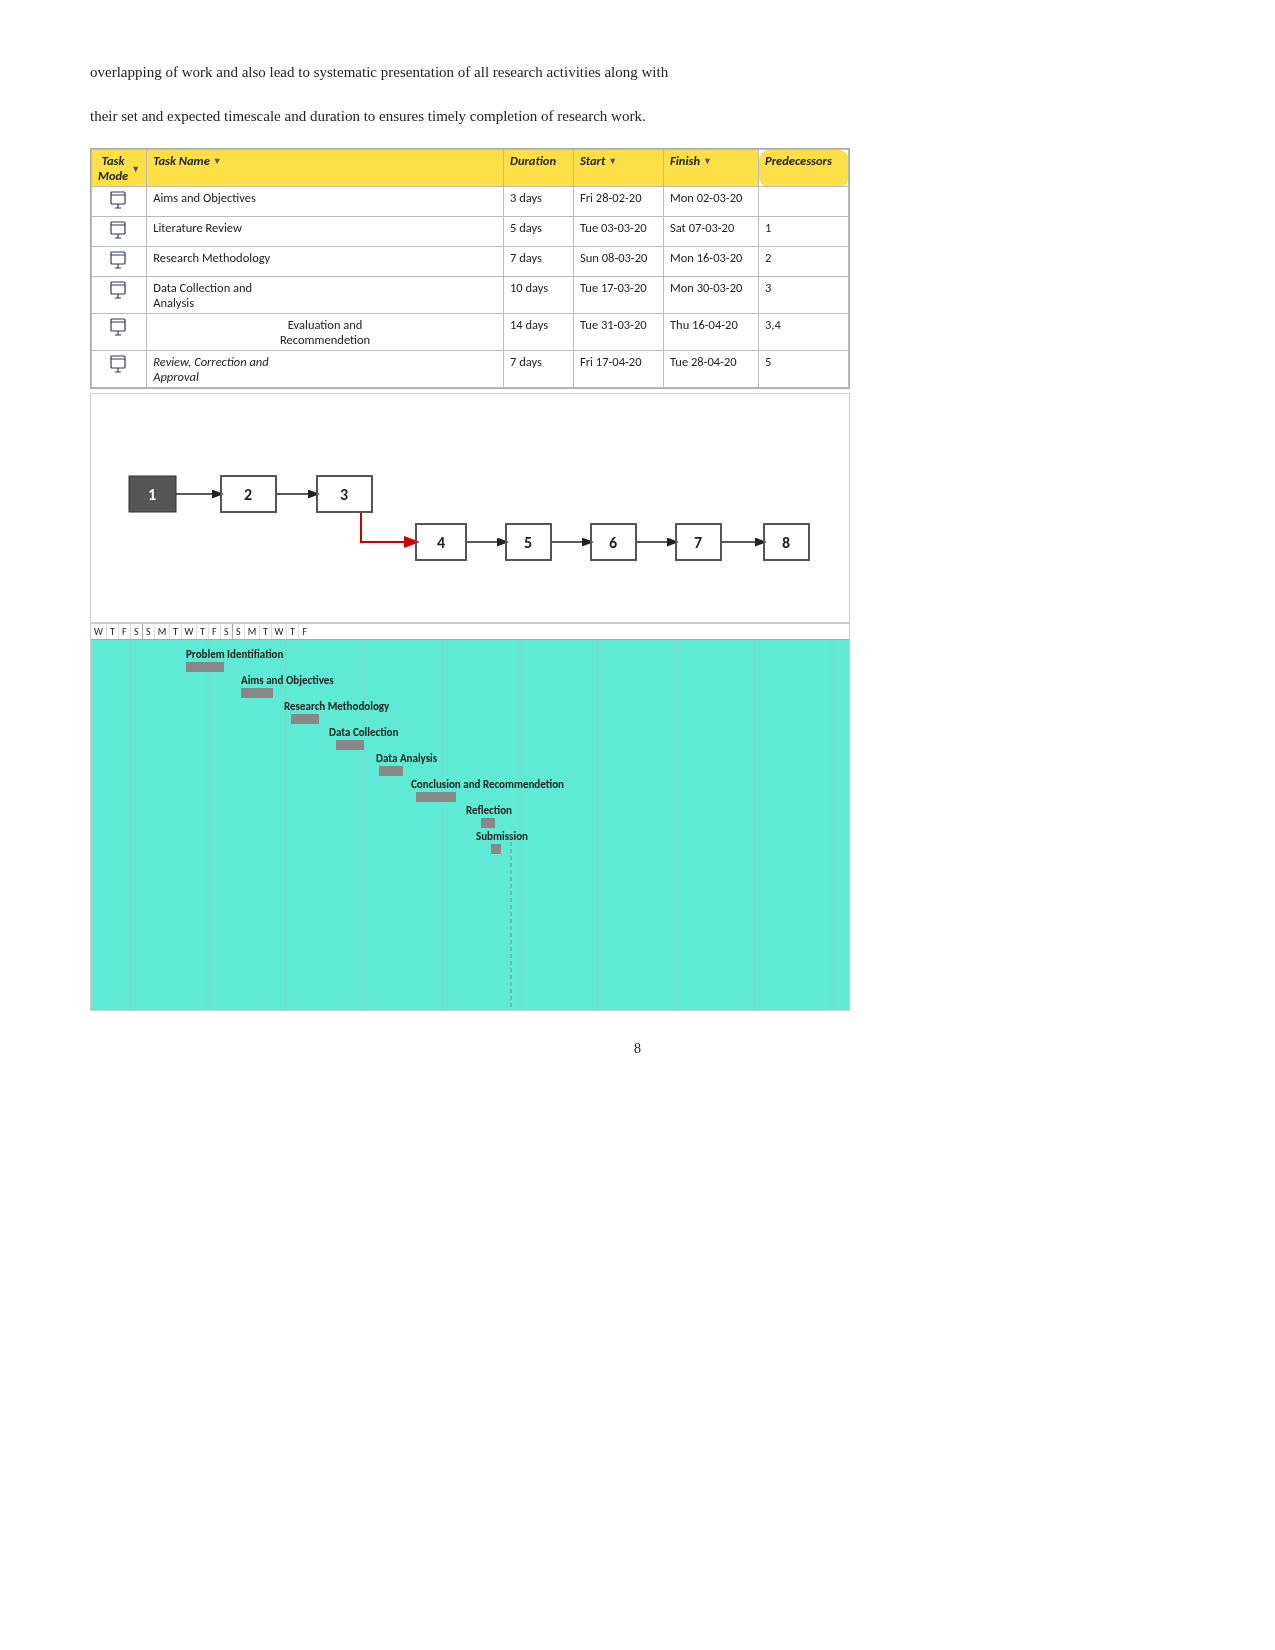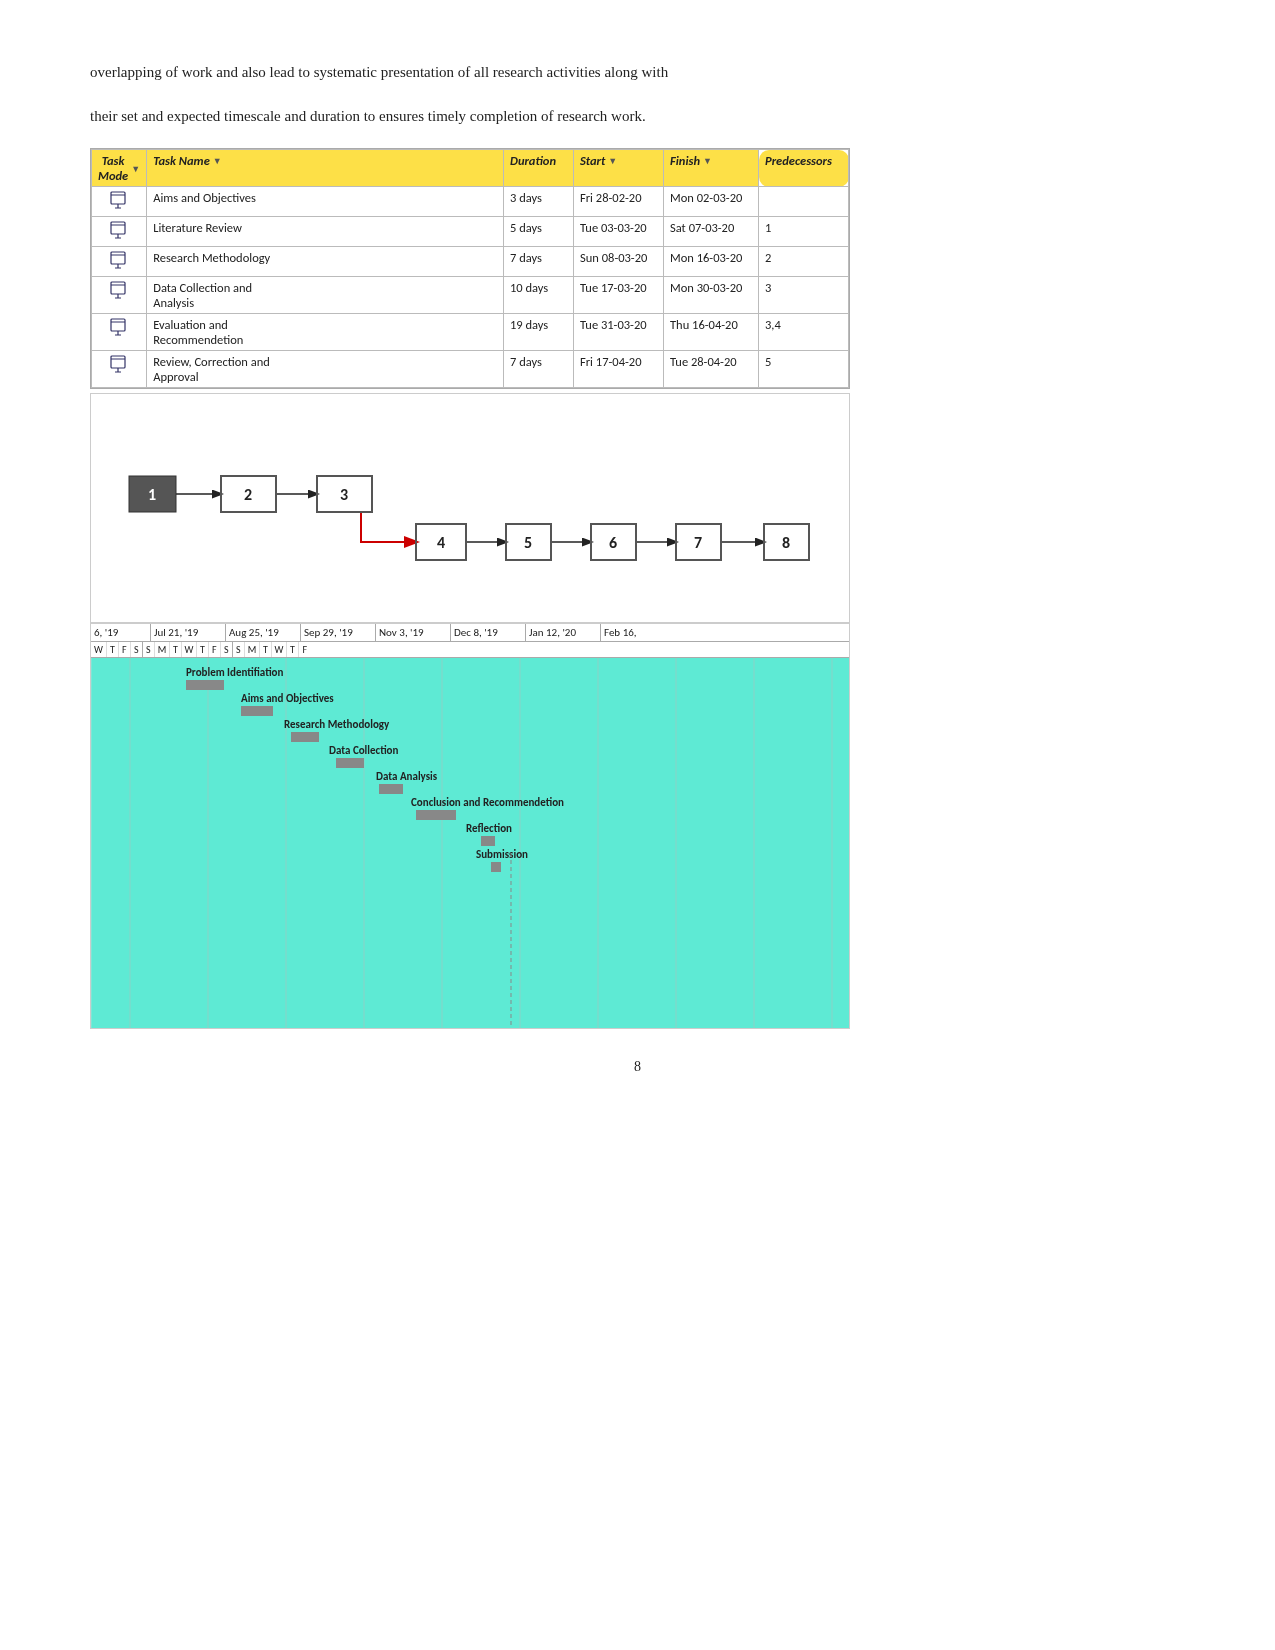--- a/index.html
+++ b/index.html
@@ -174,34 +174,34 @@
           <td>Tue 17-03-20</td>
           <td>Mon 30-03-20</td>
           <td>3</td>
         </tr>
         <tr>
           <td><svg width="20" height="20">
       <rect x="2" y="2" width="14" height="12" rx="1" fill="none" stroke="#336" stroke-width="1.2"></rect>
       <line x1="2" y1="5" x2="16" y2="5" stroke="#336" stroke-width="1"></line>
       <path d="M9,18 L9,14 M6,18 L12,18" stroke="#336" stroke-width="1.2"></path>
     </svg></td>
-          <td style="white-space: pre-line;">Evaluation and
+          <td style="white-space: pre-line; text-align: center;">Evaluation and
 Recommendetion</td>
-          <td>19 days</td>
+          <td>14 days</td>
           <td>Tue 31-03-20</td>
           <td>Thu 16-04-20</td>
           <td>3,4</td>
         </tr>
         <tr>
           <td><svg width="20" height="20">
       <rect x="2" y="2" width="14" height="12" rx="1" fill="none" stroke="#336" stroke-width="1.2"></rect>
       <line x1="2" y1="5" x2="16" y2="5" stroke="#336" stroke-width="1"></line>
       <path d="M9,18 L9,14 M6,18 L12,18" stroke="#336" stroke-width="1.2"></path>
     </svg></td>
-          <td style="white-space: pre-line;">Review, Correction and
+          <td style="white-space: pre-line; font-style: italic;">Review, Correction and
 Approval</td>
           <td>7 days</td>
           <td>Fri 17-04-20</td>
           <td>Tue 28-04-20</td>
           <td>5</td>
         </tr>
       </tbody>
   </table>
 </div>
 
@@ -254,30 +254,20 @@
     <text x="607" y="154" text-anchor="middle" fill="#222" font-size="16" font-weight="bold" font-family="Calibri">7</text>
 
     <rect x="673" y="130" width="45" height="36" fill="none" stroke="#555" stroke-width="2"></rect>
     <text x="695" y="154" text-anchor="middle" fill="#222" font-size="16" font-weight="bold" font-family="Calibri">8</text>
   </svg>
 </div>
 
 
 <div class="gantt-section">
 
-  <div style="display:flex; border-bottom:1px solid #aaa; background:#fff;">
-    <div style="border-right:1px solid #aaa; padding:2px 3px; font-size:11px; min-width:60px; font-family:Calibri;">6, '19</div>
-    <div style="border-right:1px solid #aaa; padding:2px 3px; font-size:11px; min-width:75px; font-family:Calibri;">Jul 21, '19</div>
-    <div style="border-right:1px solid #aaa; padding:2px 3px; font-size:11px; min-width:75px; font-family:Calibri;">Aug 25, '19</div>
-    <div style="border-right:1px solid #aaa; padding:2px 3px; font-size:11px; min-width:75px; font-family:Calibri;">Sep 29, '19</div>
-    <div style="border-right:1px solid #aaa; padding:2px 3px; font-size:11px; min-width:75px; font-family:Calibri;">Nov 3, '19</div>
-    <div style="border-right:1px solid #aaa; padding:2px 3px; font-size:11px; min-width:75px; font-family:Calibri;">Dec 8, '19</div>
-    <div style="border-right:1px solid #aaa; padding:2px 3px; font-size:11px; min-width:75px; font-family:Calibri;">Jan 12, '20</div>
-    <div style="padding:2px 3px; font-size:11px; min-width:75px; font-family:Calibri;">Feb 16,</div>
-  </div>
 
   <div style="display:flex; border-bottom:1px solid #aaa; background:#fff;">
     <div style="border-right:1px solid #ddd; padding:1px 3px; font-size:10px; min-width:15px; text-align:center;">W</div>
     <div style="border-right:1px solid #ddd; padding:1px 2px; font-size:10px; min-width:12px; text-align:center;">T</div>
     <div style="border-right:1px solid #ddd; padding:1px 2px; font-size:10px; min-width:12px; text-align:center;">F</div>
     <div style="border-right:1px solid #aaa; padding:1px 2px; font-size:10px; min-width:12px; text-align:center;">S</div>
     <div style="border-right:1px solid #ddd; padding:1px 2px; font-size:10px; min-width:12px; text-align:center;">S</div>
     <div style="border-right:1px solid #ddd; padding:1px 2px; font-size:10px; min-width:15px; text-align:center;">M</div>
     <div style="border-right:1px solid #ddd; padding:1px 2px; font-size:10px; min-width:12px; text-align:center;">T</div>
     <div style="border-right:1px solid #ddd; padding:1px 2px; font-size:10px; min-width:15px; text-align:center;">W</div>

